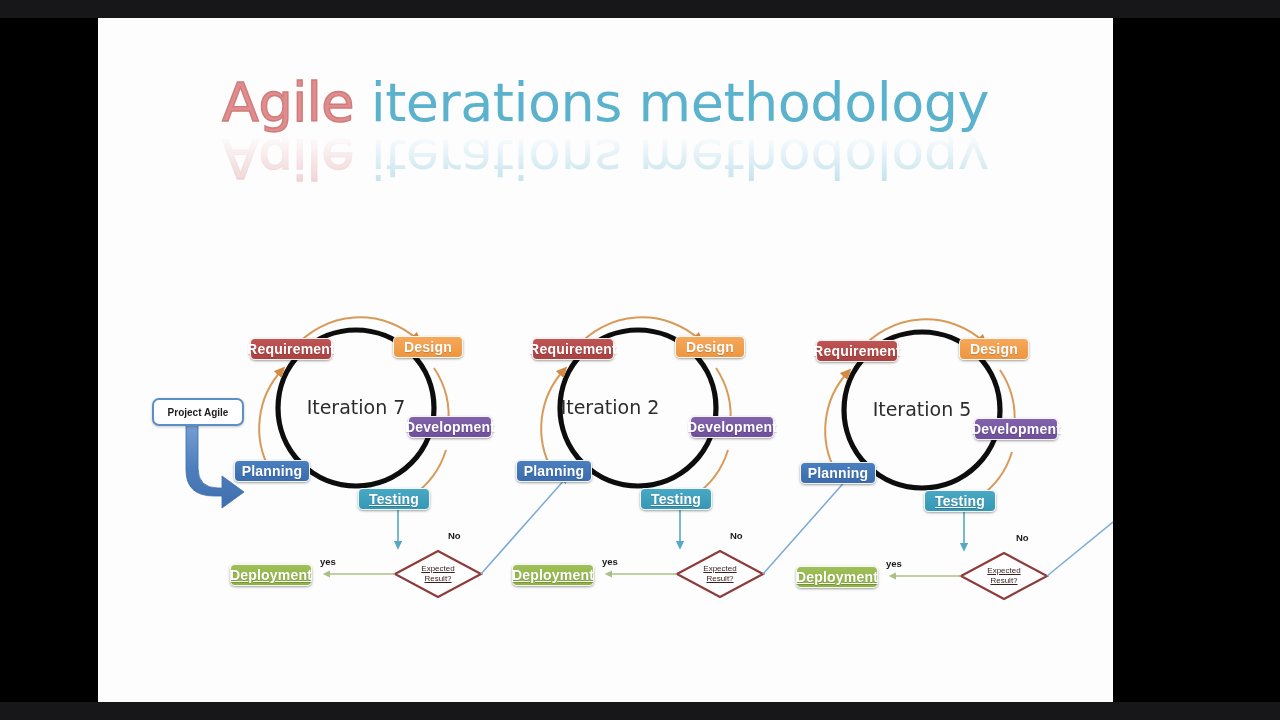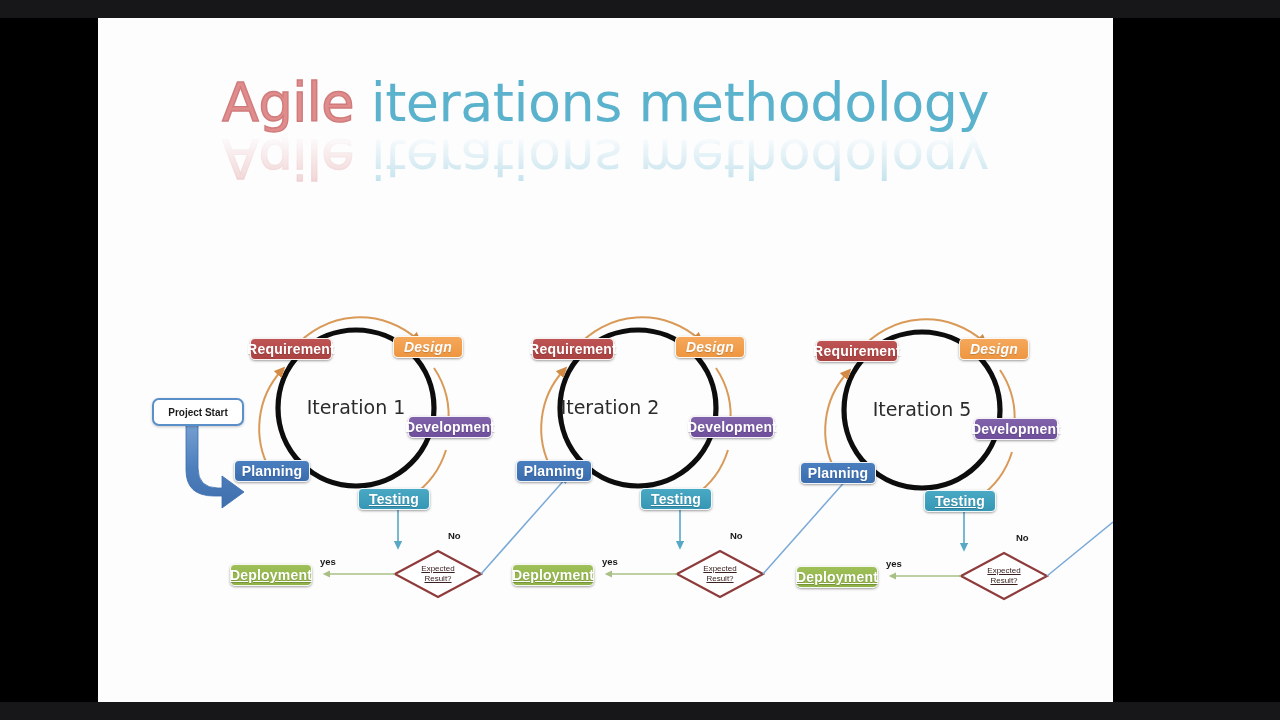--- a/index.html
+++ b/index.html
@@ -36,21 +36,21 @@
 
   
   .node{position:absolute;border-radius:5px;color:#ffffff;
         font-size:14px;font-weight:bold;letter-spacing:.2px;
         display:flex;align-items:center;justify-content:center;
         border:1.4px solid rgba(255,255,255,.92);
         box-shadow:0 1px 2.5px rgba(0,0,0,.38);
         text-shadow:0 1px 1px rgba(0,0,0,.18);
         white-space:nowrap;}
   .n-req{background:linear-gradient(180deg,#bf5454 0%,#ab4242 100%);}
-  .n-des{background:linear-gradient(180deg,#f5a85b 0%,#ee9640 100%);font-style:italic;}
+  .n-des{background:linear-gradient(180deg,#f5a85b 0%,#ee9640 100%);}
   .n-dev{background:linear-gradient(180deg,#8163ab 0%,#6f4f9c 100%);}
   .n-tes{background:linear-gradient(180deg,#49a9c4 0%,#3697b5 100%);text-decoration:underline;}
   .n-pla{background:linear-gradient(180deg,#4a7fbf 0%,#3a6cae 100%);}
   .n-dep{background:linear-gradient(180deg,#9fbf58 0%,#8fb246 100%);text-decoration:underline;}
 
   .start-box{position:absolute;background:#ffffff;border:2.2px solid #5b8fc9;border-radius:7px;
              color:#1b1b1b;font-size:10px;font-weight:bold;display:flex;align-items:center;
              justify-content:center;box-shadow:0 1px 3px rgba(0,0,0,.22);white-space:nowrap;}
 
   .iter-label{position:absolute;font-family:"DejaVu Sans",sans-serif;font-size:19px;color:#2b2b2b;
@@ -142,30 +142,30 @@
           <path d="M902,352 A 86 86 0 0 1 916,410" fill="none" stroke="#d99a58" stroke-width="2" marker-end="url(#ah-or)"></path>
           <path d="M914,434 A 86 86 0 0 1 880,480" fill="none" stroke="#d99a58" stroke-width="2" marker-end="url(#ah-or)"></path>
           <path d="M738,454 A 86 86 0 0 1 750,354" fill="none" stroke="#d99a58" stroke-width="2" marker-end="url(#ah-or)"></path>
           <line x1="866" y1="494" x2="866" y2="530" stroke="#56a8c4" stroke-width="1.6" marker-end="url(#ah-tl)"></line>
           <path d="M863,558 L906,535 L949,558 L906,581 Z" fill="#ffffff" stroke="#8f3b3b" stroke-width="2.2"></path>
           <line x1="863" y1="558" x2="794" y2="558" stroke="#a9bf86" stroke-width="1.4" marker-end="url(#ah-gr)"></line>
           <line x1="949" y1="558" x2="1015" y2="504" stroke="#7aa9d6" stroke-width="1.5"></line>
         </g>
       </svg>
 
-      <div class="start-box" style="left:54px;top:380px;width:88px;height:24px;">Project Start</div>
+      <div class="start-box" style="left:54px;top:380px;width:88px;height:24px;">Project Agile</div>
 
       <div class="node n-req" style="left:152px;top:320px;width:80px;height:20px;">Requirement</div>
       <div class="node n-des" style="left:295px;top:318px;width:68px;height:20px;">Design</div>
       <div class="node n-dev" style="left:310px;top:398px;width:82px;height:20px;">Development</div>
       <div class="node n-tes" style="left:260px;top:470px;width:70px;height:20px;">Testing</div>
       <div class="node n-pla" style="left:136px;top:442px;width:74px;height:20px;">Planning</div>
       <div class="node n-dep" style="left:132px;top:546px;width:80px;height:20px;">Deployment</div>
 
-      <div class="iter-label" style="left:198px;top:378px;width:120px;">Iteration 1</div>
+      <div class="iter-label" style="left:198px;top:378px;width:120px;">Iteration 7</div>
 
       <div class="diamond-text" style="left:300px;top:546px;width:80px;">
         <span>Expected</span><br>
         <span>Result?</span>
       </div>
       <div class="edge-label" style="left:222px;top:538px;">yes</div>
       <div class="edge-label" style="left:350px;top:512px;">No</div>
 
       <div class="node n-req" style="left:434px;top:320px;width:80px;height:20px;">Requirement</div>
       <div class="node n-des" style="left:577px;top:318px;width:68px;height:20px;">Design</div>

